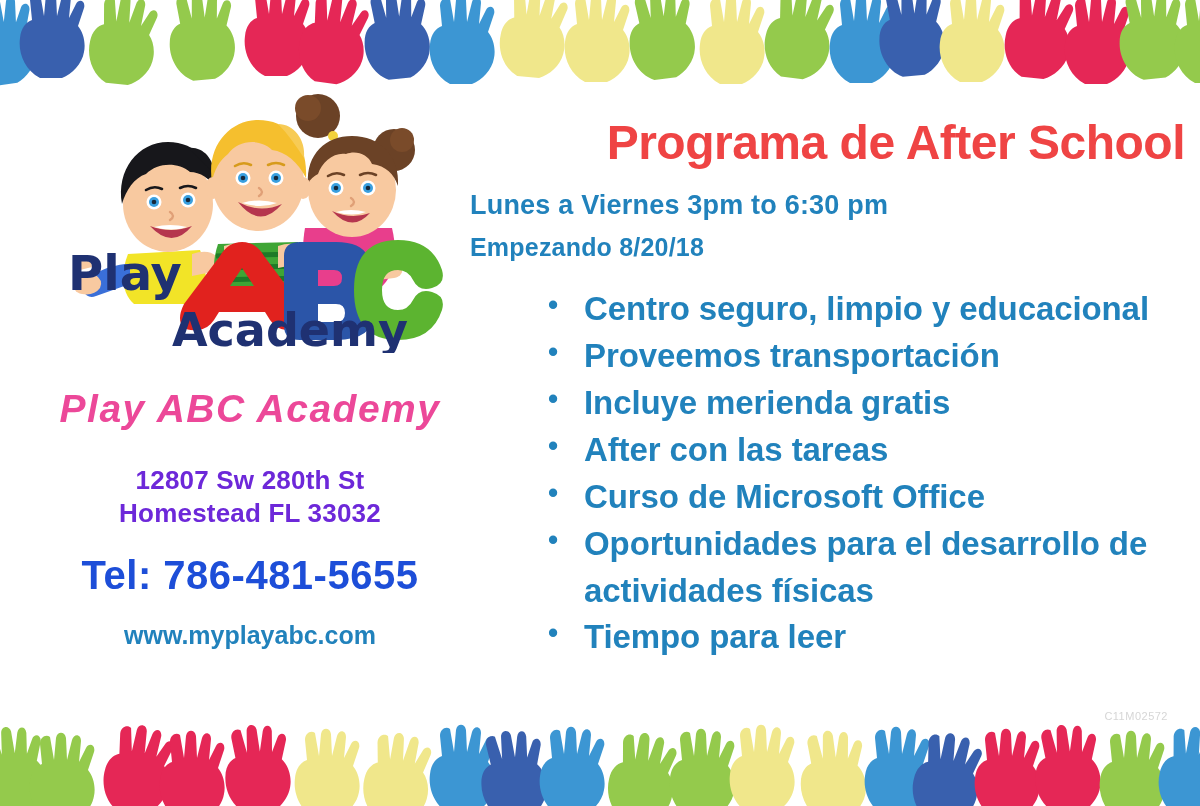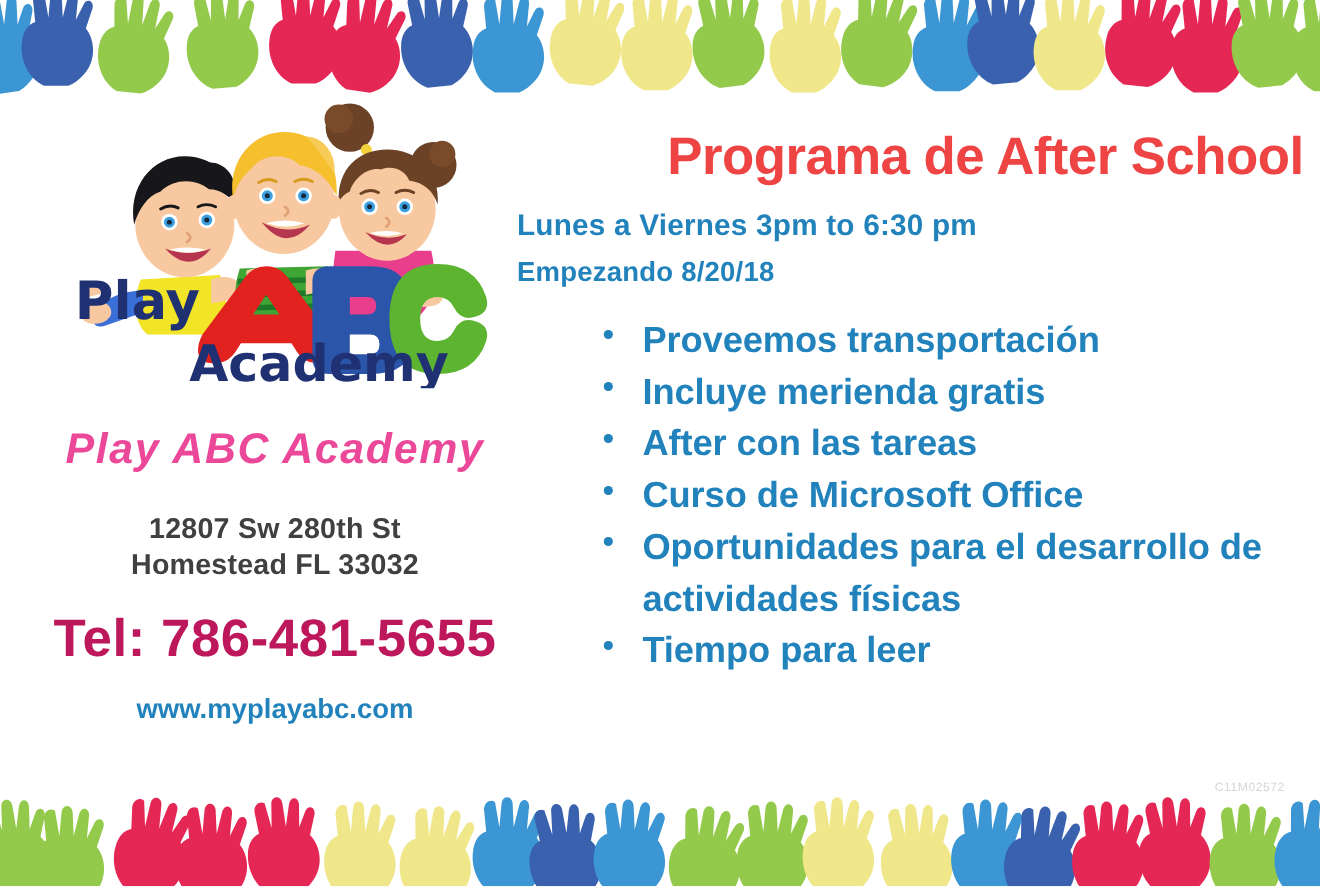--- a/index.html
+++ b/index.html
@@ -53,32 +53,32 @@
     font-weight: bold;
     font-style: italic;
     font-size: 39px;
     color: #ec4899;
     letter-spacing: 1.5px;
     line-height: 1.05;
   }
 
   .address {
     margin-top: 34px;
-    color: #404040;
+    color: #6d28d9;
     font-weight: bold;
     font-size: 26px;
     line-height: 1.26;
     letter-spacing: 0.2px;
   }
 
   .phone {
     margin-top: 24px;
-    color: #be185d;
-    font-weight: bold;
-    font-size: 48px;
+    color: #1d4ed8;
+    font-weight: bold;
+    font-size: 40px;
     letter-spacing: 0.5px;
   }
 
   .weblinks {
     margin-top: 22px;
     color: #2182BC;
     font-weight: bold;
     font-size: 25px;
     line-height: 1.22;
     letter-spacing: 0px;
@@ -323,20 +323,21 @@
   <div class="right-col">
 
     <div class="headline">Programa de After School</div>
 
     <div class="schedule">
       <div class="line1">Lunes a Viernes 3pm to 6:30 pm</div>
       <div class="line2">Empezando 8/20/18</div>
     </div>
 
     <ul class="features">
+      <li>Centro seguro, limpio y educacional</li>
       <li>Proveemos transportación</li>
       <li>Incluye merienda gratis</li>
       <li>After con las tareas</li>
       <li>Curso de Microsoft Office</li>
       <li>Oportunidades para el desarrollo de actividades físicas</li>
       <li>Tiempo para leer</li>
     </ul>
   </div>
 
   <div class="watermark">C11M02572</div>

